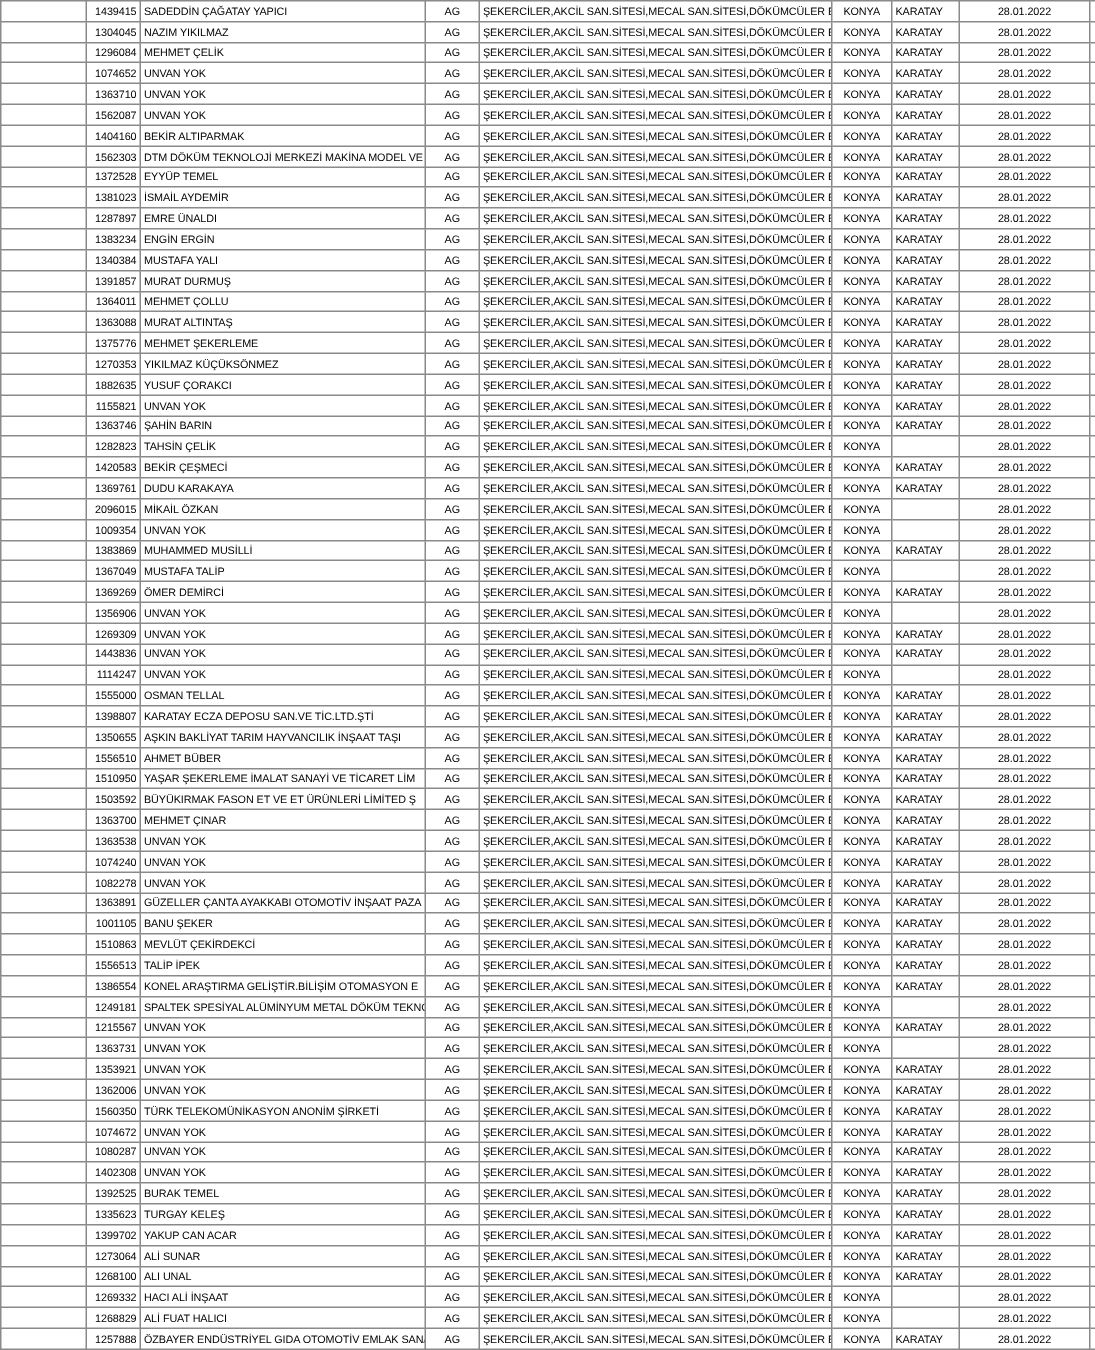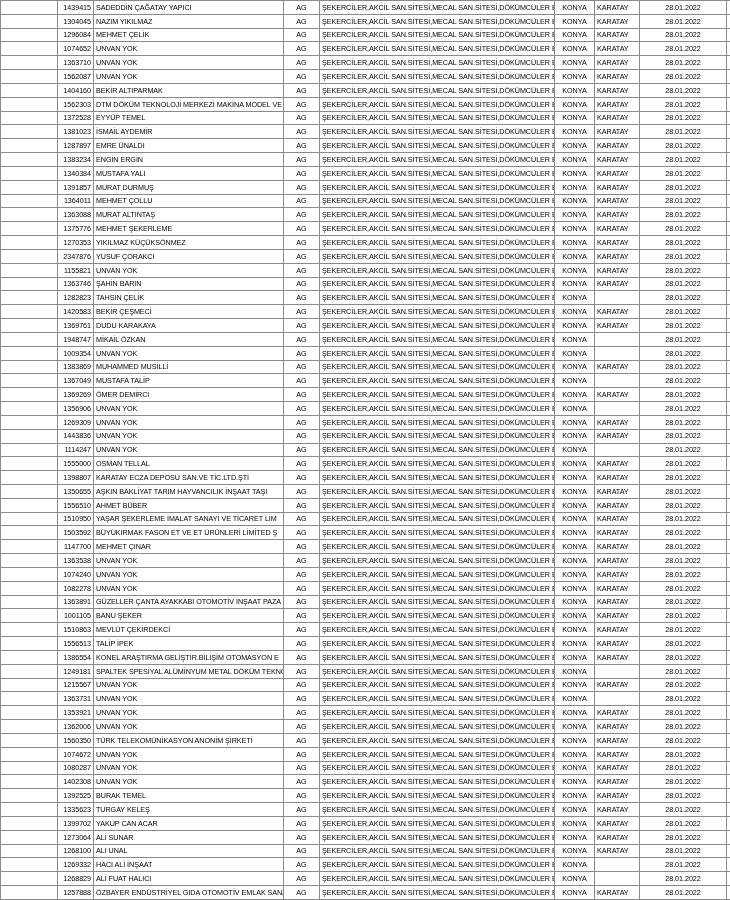--- a/index.html
+++ b/index.html
@@ -267,21 +267,21 @@
           <td class="name">YIKILMAZ KÜÇÜKSÖNMEZ</td>
           <td class="ag">AG</td>
           <td class="loc">ŞEKERCİLER,AKCİL SAN.SİTESİ,MECAL SAN.SİTESİ,DÖKÜMCÜLER BİR KIS</td>
           <td class="prov">KONYA</td>
           <td class="dist">KARATAY</td>
           <td class="date">28.01.2022</td>
           <td class="tail"></td>
         </tr>
         <tr>
           <td class="pad"></td>
-          <td class="id">2347876</td>
+          <td class="id">1882635</td>
           <td class="name">YUSUF ÇORAKCI</td>
           <td class="ag">AG</td>
           <td class="loc">ŞEKERCİLER,AKCİL SAN.SİTESİ,MECAL SAN.SİTESİ,DÖKÜMCÜLER BİR KIS</td>
           <td class="prov">KONYA</td>
           <td class="dist">KARATAY</td>
           <td class="date">28.01.2022</td>
           <td class="tail"></td>
         </tr>
         <tr>
           <td class="pad"></td>
@@ -333,21 +333,21 @@
           <td class="name">DUDU KARAKAYA</td>
           <td class="ag">AG</td>
           <td class="loc">ŞEKERCİLER,AKCİL SAN.SİTESİ,MECAL SAN.SİTESİ,DÖKÜMCÜLER BİR KIS</td>
           <td class="prov">KONYA</td>
           <td class="dist">KARATAY</td>
           <td class="date">28.01.2022</td>
           <td class="tail"></td>
         </tr>
         <tr>
           <td class="pad"></td>
-          <td class="id">1948747</td>
+          <td class="id">2096015</td>
           <td class="name">MİKAİL ÖZKAN</td>
           <td class="ag">AG</td>
           <td class="loc">ŞEKERCİLER,AKCİL SAN.SİTESİ,MECAL SAN.SİTESİ,DÖKÜMCÜLER BİR KIS</td>
           <td class="prov">KONYA</td>
           <td class="dist"></td>
           <td class="date">28.01.2022</td>
           <td class="tail"></td>
         </tr>
         <tr>
           <td class="pad"></td>
@@ -498,21 +498,21 @@
           <td class="name">BÜYÜKIRMAK FASON ET VE ET ÜRÜNLERİ LİMİTED Ş</td>
           <td class="ag">AG</td>
           <td class="loc">ŞEKERCİLER,AKCİL SAN.SİTESİ,MECAL SAN.SİTESİ,DÖKÜMCÜLER BİR KIS</td>
           <td class="prov">KONYA</td>
           <td class="dist">KARATAY</td>
           <td class="date">28.01.2022</td>
           <td class="tail"></td>
         </tr>
         <tr>
           <td class="pad"></td>
-          <td class="id">1147700</td>
+          <td class="id">1363700</td>
           <td class="name">MEHMET ÇINAR</td>
           <td class="ag">AG</td>
           <td class="loc">ŞEKERCİLER,AKCİL SAN.SİTESİ,MECAL SAN.SİTESİ,DÖKÜMCÜLER BİR KIS</td>
           <td class="prov">KONYA</td>
           <td class="dist">KARATAY</td>
           <td class="date">28.01.2022</td>
           <td class="tail"></td>
         </tr>
         <tr>
           <td class="pad"></td>

